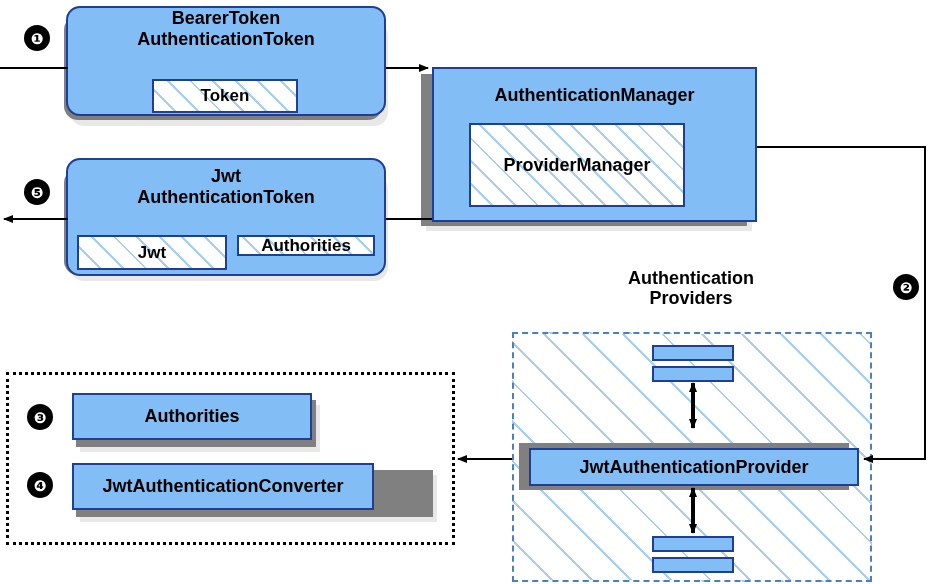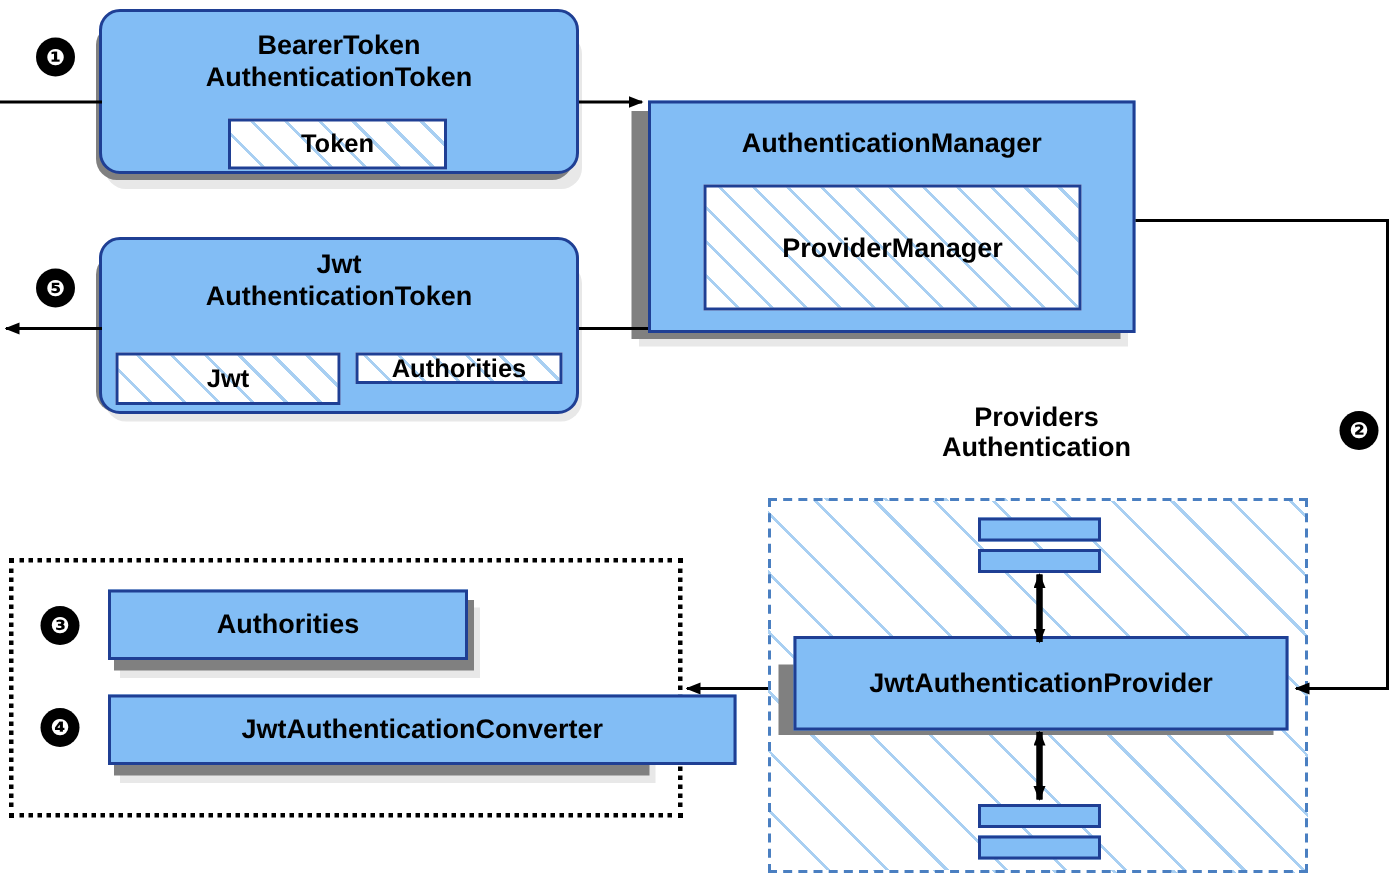--- a/index.html
+++ b/index.html
@@ -87,62 +87,62 @@
   </svg>
 
   <div class="badge" style="left:25px;top:26px;">❶</div>
   <div class="badge" style="left:894px;top:275px;">❷</div>
   <div class="badge" style="left:28px;top:405px;">❸</div>
   <div class="badge" style="left:28px;top:473px;">❹</div>
   <div class="badge" style="left:25px;top:180px;">❺</div>
 
   <div class="shadow-light" style="left:70px;top:22px;width:318px;height:104px;border-radius:14px;"></div>
   <div class="shadow-dark" style="left:64px;top:16px;width:318px;height:104px;border-radius:14px;"></div>
-  <div class="bluebox round" style="left:66px;top:6px;width:320px;height:110px;flex-direction:column;justify-content:flex-start;padding-top:12px;">
+  <div class="bluebox round" style="left:66px;top:6px;width:320px;height:110px;flex-direction:column;justify-content:flex-start;padding-top:0;">
     <div class="t18">BearerToken</div>
     <div class="t18">AuthenticationToken</div>
   </div>
   <div class="hatchbox t17" style="left:152px;top:79px;width:146px;height:34px;">Token</div>
 
   <div class="shadow-light" style="left:70px;top:175px;width:318px;height:106px;border-radius:14px;"></div>
   <div class="shadow-dark" style="left:64px;top:169px;width:318px;height:106px;border-radius:14px;"></div>
   <div class="bluebox round" style="left:66px;top:158px;width:320px;height:118px;flex-direction:column;justify-content:flex-start;padding-top:6px;">
     <div class="t18">Jwt</div>
     <div class="t18">AuthenticationToken</div>
   </div>
   <div class="hatchbox t17" style="left:77px;top:235px;width:150px;height:35px;">Jwt</div>
   <div class="hatchbox t17" style="left:237px;top:235px;width:138px;height:21px;">Authorities</div>
 
   <div class="shadow-light" style="left:426px;top:79px;width:326px;height:152px;"></div>
   <div class="shadow-dark" style="left:421px;top:74px;width:326px;height:152px;"></div>
   <div class="bluebox" style="left:432px;top:67px;width:325px;height:155px;flex-direction:column;justify-content:flex-start;padding-top:16px;">
     <div class="t18">AuthenticationManager</div>
   </div>
-  <div class="hatchbox t18" style="left:469px;top:123px;width:252px;height:84px;">ProviderManager</div>
+  <div class="hatchbox t18" style="left:469px;top:123px;width:216px;height:84px;">ProviderManager</div>
 
   <div class="label-plain t18" style="left:588px;top:268px;width:206px;">
+    <div>Authentication</div>
     <div>Providers</div>
-    <div>Authentication</div>
   </div>
 
   <div class="dashed-blue" style="left:512px;top:332px;width:360px;height:250px;"></div>
 
   <div class="bluebox" style="left:652px;top:345px;width:82px;height:16px;border-width:2px;"></div>
   <div class="bluebox" style="left:652px;top:366px;width:82px;height:16px;border-width:2px;"></div>
 
   <div class="shadow-light" style="left:523px;top:448px;width:330px;height:47px;"></div>
   <div class="shadow-dark" style="left:519px;top:443px;width:330px;height:47px;"></div>
-  <div class="bluebox t18" style="left:529px;top:424px;width:330px;height:63px;">JwtAuthenticationProvider</div>
+  <div class="bluebox t18" style="left:529px;top:448px;width:330px;height:38px;">JwtAuthenticationProvider</div>
 
   <div class="bluebox" style="left:652px;top:536px;width:82px;height:16px;border-width:2px;"></div>
   <div class="bluebox" style="left:652px;top:557px;width:82px;height:16px;border-width:2px;"></div>
 
   <div class="dotted-black" style="left:6px;top:372px;width:449px;height:173px;"></div>
 
   <div class="shadow-light" style="left:80px;top:405px;width:240px;height:47px;"></div>
   <div class="shadow-dark" style="left:76px;top:400px;width:240px;height:47px;"></div>
   <div class="bluebox t18" style="left:72px;top:393px;width:240px;height:47px;">Authorities</div>
 
   <div class="shadow-light" style="left:80px;top:475px;width:357px;height:47px;"></div>
   <div class="shadow-dark" style="left:76px;top:470px;width:357px;height:47px;"></div>
-  <div class="bluebox t18" style="left:72px;top:463px;width:419px;height:47px;">JwtAuthenticationConverter</div>
+  <div class="bluebox t18" style="left:72px;top:463px;width:302px;height:47px;">JwtAuthenticationConverter</div>
 
 </div>
 
 </body></html>

